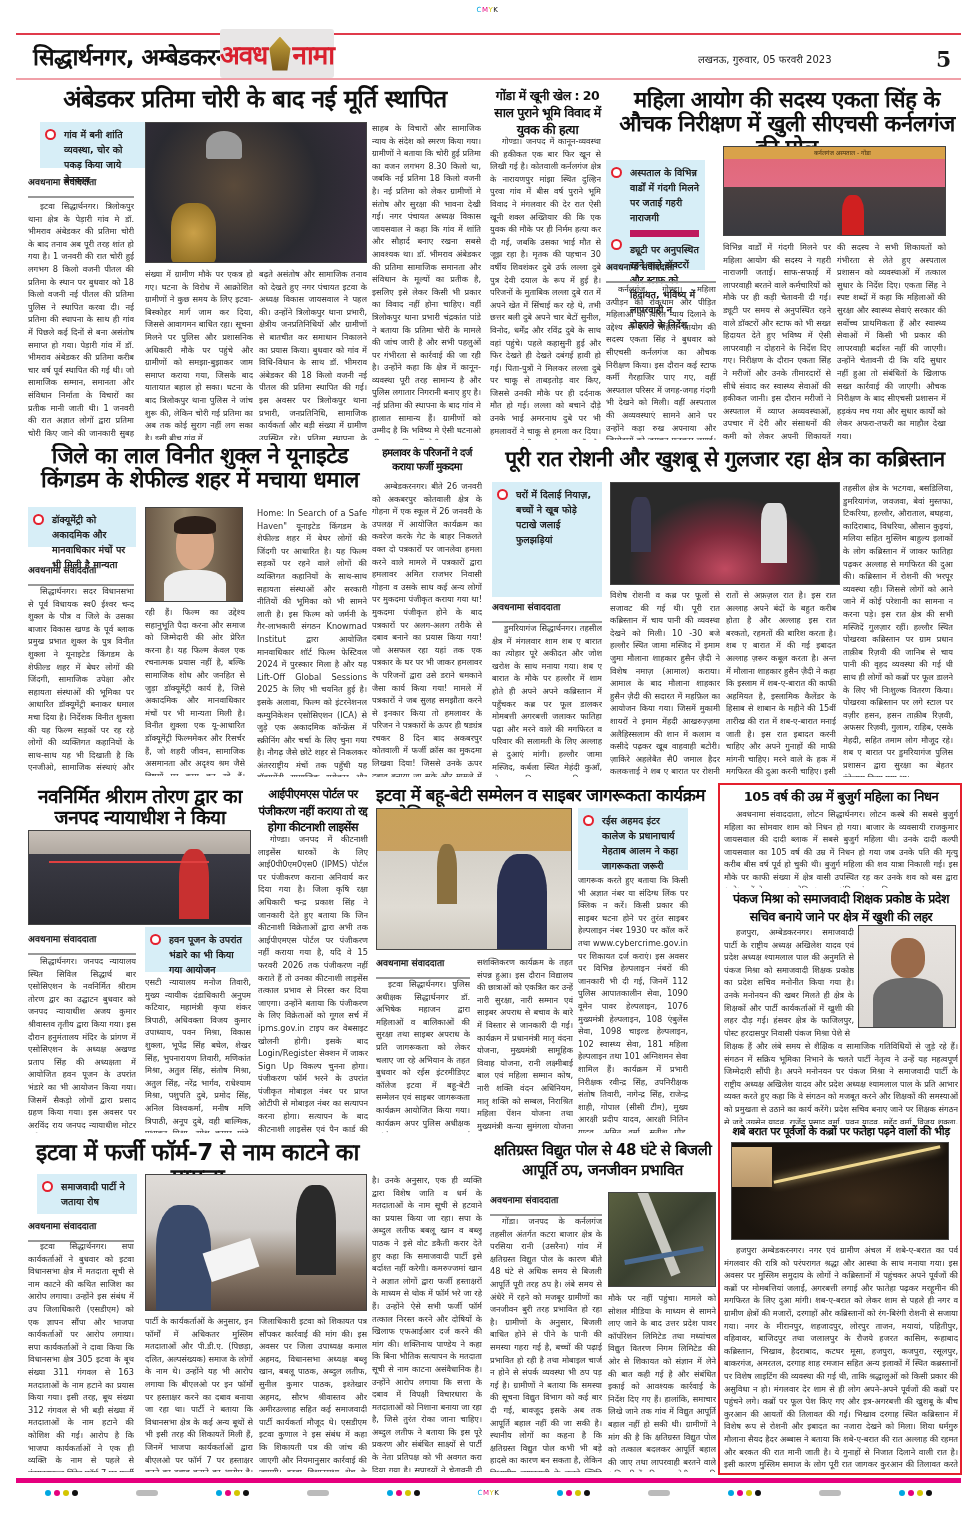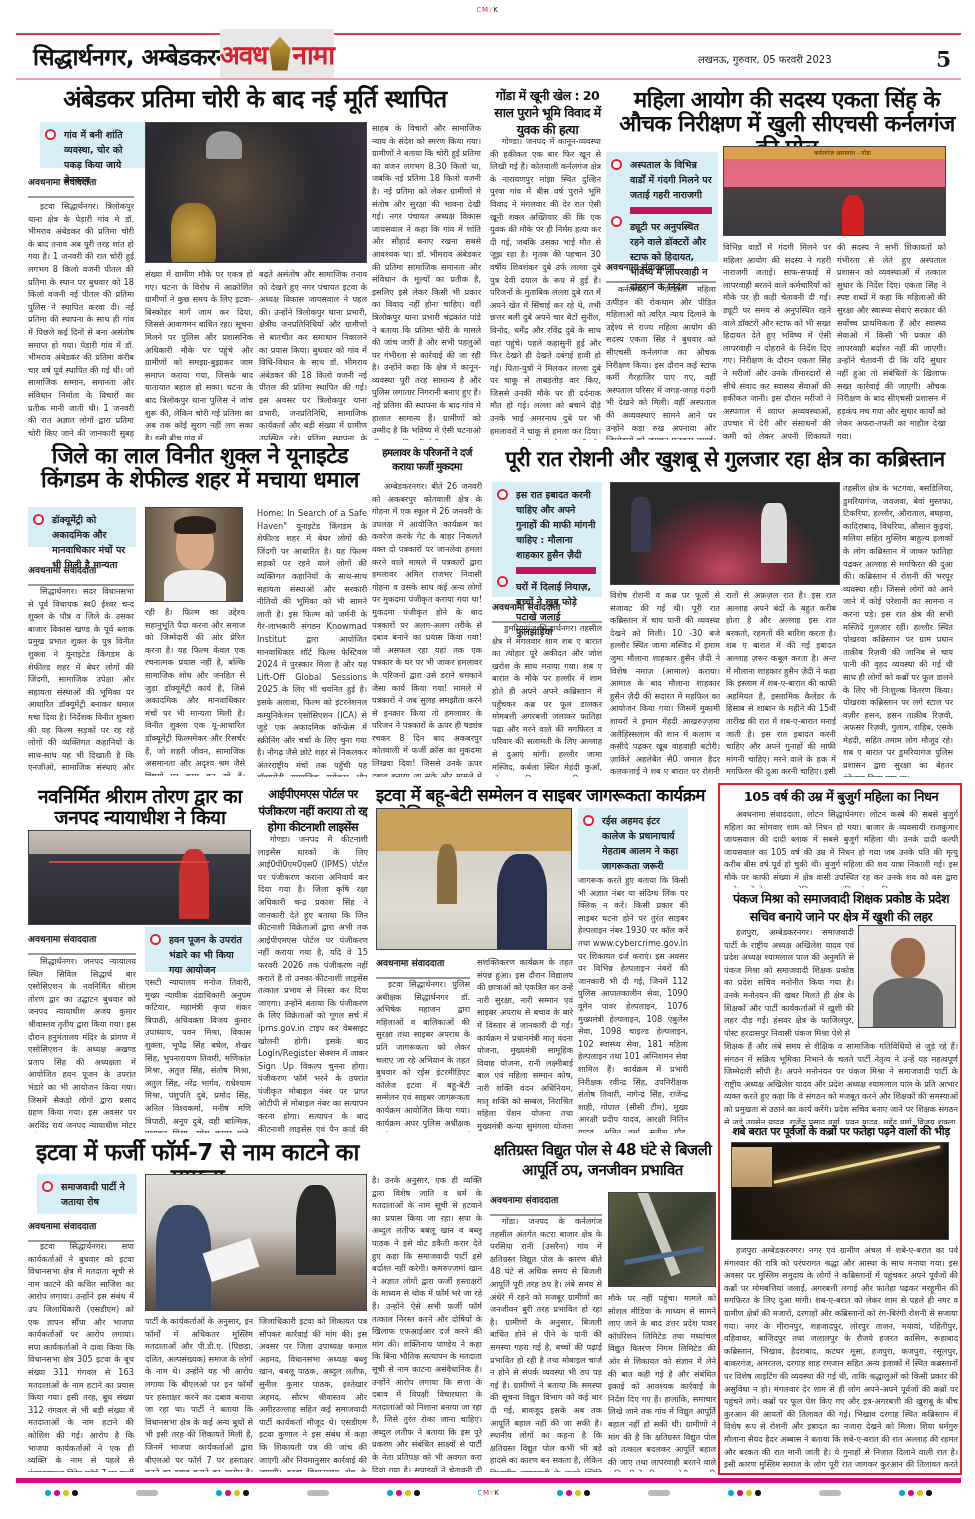--- a/index.html
+++ b/index.html
@@ -71,21 +71,21 @@
 <div class="abs body" style="left:372px;top:122px;width:109px;height:318px">
     <p style="text-indent:0">साहब के विचारों और सामाजिक न्याय के संदेश को स्मरण किया गया। ग्रामीणों ने बताया कि चोरी हुई प्रतिमा का वजन लगभग 8.30 किलो था, जबकि नई प्रतिमा 18 किलो वजनी है। नई प्रतिमा को लेकर ग्रामीणों मे संतोष और सुरक्षा की भावना देखी गई। नगर पंचायत अध्यक्ष विकास जायसवाल ने कहा कि गांव में शांति और सौहार्द बनाए रखना सबसे आवश्यक था। डॉ. भीमराव अंबेडकर की प्रतिमा सामाजिक समानता और संविधान के मूल्यों का प्रतीक है, इसलिए इसे लेकर किसी भी प्रकार का विवाद नहीं होना चाहिए। वहीं त्रिलोकपुर थाना प्रभारी चंद्रकांत पांडे ने बताया कि प्रतिमा चोरी के मामले की जांच जारी है और सभी पहलुओं पर गंभीरता से कार्रवाई की जा रही है। उन्होंने कहा कि क्षेत्र में कानून-व्यवस्था पूरी तरह सामान्य है और पुलिस लगातार निगरानी बनाए हुए है। नई प्रतिमा की स्थापना के बाद गांव मे हालात सामान्य हैं। ग्रामीणों को उम्मीद है कि भविष्य मे ऐसी घटनाओ की पुनरावृत्ति नहीं होगी।</p>
   </div>
 
 <div class="abs hl small" style="left:490px;top:88px;width:115px;font-size:12.5px;line-height:1.35">गोंडा में खूनी खेल : 20 साल पुराने भूमि विवाद में युवक की हत्या</div>
 <div class="abs body" style="left:490px;top:135px;width:111px;height:305px">
     <p>गोण्डा। जनपद में कानून-व्यवस्था की हकीकत एक बार फिर खून से लिखी गई है। कोतवाली कर्नलगंज क्षेत्र के नारायणपुर मांझा स्थित दुल्हिन पुरवा गांव में बीस वर्ष पुराने भूमि विवाद ने मंगलवार की देर रात ऐसी खूनी शक्ल अख्तियार की कि एक युवक की मौके पर ही निर्मम हत्या कर दी गई, जबकि उसका भाई मौत से जूझ रहा है। मृतक की पहचान 30 वर्षीय शिवशंकर दुबे उर्फ लल्ला दुबे पुत्र देवी दयाल के रूप में हुई है। परिजनों के मुताबिक लल्ला दुबे रात में अपने खेत में सिंचाई कर रहे थे, तभी छत्तर बली दुबे अपने चार बेटों सुनील, विनोद, धर्मेंद्र और रविंद्र दुबे के साथ वहां पहुंचे। पहले कहासुनी हुई और फिर देखते ही देखते दबंगई हावी हो गई। पिता-पुत्रों ने मिलकर लल्ला दुबे पर चाकू से ताबड़तोड़ वार किए, जिससे उनकी मौके पर ही दर्दनाक मौत हो गई। लल्ला को बचाने दौड़े उनके भाई अमरनाथ दुबे पर भी हमलावरों ने चाकू से हमला कर दिया। अमरनाथ गंभीर रूप से घायल हैं और गोंडा मेडिकल कॉलेज में भर्ती हैं।</p>
   </div>
 
 <div class="abs hl big" style="left:612px;top:88px;width:350px;font-size:22px">महिला आयोग की सदस्य एकता सिंह के औचक निरीक्षण में खुली सीएचसी कर्नलगंज की पोल</div>
-<div class="kicker" style="left:606px;top:152px;width:112px;height:110px">
+<div class="kicker" style="left:606px;top:160px;width:99px;height:110px">
   <div class="item"><span class="dot"></span><span>अस्पताल के विभिन्न वार्डों में गंदगी मिलने पर जताई गहरी नाराजगी</span></div>
   <div class="item"><span class="dot"></span><span>ड्यूटी पर अनुपस्थित रहने वाले डॉक्टरों और स्टाफ को हिदायत, भविष्य में लापरवाही न दोहराने के निर्देश</span></div>
 </div>
 <div class="abs byline" style="left:606px;top:260px;width:110px">अवधनामा संवाददाता</div>
 <div class="abs body" style="left:606px;top:283px;width:110px;height:157px">
     <p>कर्नलगंज, गोण्डा। महिला उत्पीड़न की रोकथाम और पीड़ित महिलाओं को त्वरित न्याय दिलाने के उद्देश्य से राज्य महिला आयोग की सदस्य एकता सिंह ने बुधवार को सीएचसी कर्नलगंज का औचक निरीक्षण किया। इस दौरान कई स्टाफ कर्मी गैरहाजिर पाए गए, वहीं अस्पताल परिसर में जगह-जगह गंदगी भी देखने को मिली। वहीं अस्पताल की अव्यवस्थाएं सामने आने पर उन्होंने कड़ा रुख अपनाया और जिम्मेदारों को जमकर फटकार लगाई। अस्पताल के</p>
   </div>
 <div class="photo" style="left:723px;top:146px;width:223px;height:90px;background:linear-gradient(#d9a24a 0,#d9a24a 14%,#e06a7a 14%,#e36c84 45%,#4a4040 45%,#3a3a40 100%)">
   <div style="position:absolute;left:90px;top:2px;font-size:6px;color:#3a2a10">कर्नलगंज अस्पताल - गोंडा</div>
   <div style="position:absolute;left:118px;top:48px;width:22px;height:40px;background:#d02020;border-radius:40% 40% 0 0"></div>
@@ -117,21 +117,20 @@
     <p style="text-indent:0">Home: In Search of a Safe Haven" यूनाइटेड किंगडम के शेफील्ड शहर में बेघर लोगों की जिंदगी पर आधारित है। यह फिल्म सड़कों पर रहने वाले लोगों की व्यक्तिगत कहानियों के साथ-साथ सहायता संस्थाओं और सरकारी नीतियों की भूमिका को भी सामने लाती है। इस फिल्म को जर्मनी के गैर-लाभकारी संगठन Knowmad Institut द्वारा आयोजित मानवाधिकार शॉर्ट फिल्म फेस्टिवल 2024 में पुरस्कार मिला है और यह Lift-Off Global Sessions 2025 के लिए भी चयनित हुई है। इसके अलावा, फिल्म को इंटरनेशनल कम्युनिकेशन एसोसिएशन (ICA) से जुड़े एक अकादमिक कॉन्फ्रेंस में स्क्रीनिंग और चर्चा के लिए चुना गया है। नौगढ़ जैसे छोटे शहर से निकलकर अंतरराष्ट्रीय मंचों तक पहुँची यह डॉक्यूमेंट्री सामाजिक सरोकार और मानवीय कहानियों की वैश्विक प्रासंगिकता को दर्शाती है।</p>
   </div>
 
 <div class="abs hl small" style="left:372px;top:446px;width:110px;font-size:10px;line-height:1.4">हमलावर के परिजनों ने दर्ज कराया फर्जी मुकदमा</div>
 <div class="abs body" style="left:372px;top:480px;width:110px;height:297px">
     <p>अम्बेडकरनगर। बीते 26 जनवरी को अकबरपुर कोतवाली क्षेत्र के गोहना में एक स्कूल में 26 जनवरी के उपलक्ष में आयोजित कार्यक्रम का कवरेज करके गेट के बाहर निकलते वक्त दो पत्रकारों पर जानलेवा हमला करने वाले मामले में पत्रकारों द्वारा हमलावर अमित राजभर निवासी गोहना व उसके साथ कई अन्य लोगों पर मुकदमा पंजीकृत कराया गया था! मुकदमा पंजीकृत होने के बाद पत्रकारों पर अलग-अलग तरीके से दबाव बनाने का प्रयास किया गया! जो असफल रहा यहां तक एक पत्रकार के घर पर भी जाकर हमलावर के परिजनों द्वारा उसे डराने धमकाने जैसा कार्य किया गया! मामले में पत्रकारों ने जब सुलह समझौता करने से इनकार किया तो हमलावर के परिजन ने पत्रकारों के ऊपर ही षड्यंत्र रचकर 8 दिन बाद अकबरपुर कोतवाली में फर्जी क्रॉस का मुकदमा लिखवा दिया! जिससे उनके ऊपर दबाव बनाया जा सके और मामले में वो लोग सुलाह कर लें! जबकि उक्त मामले से संबंधित घटनास्थल की कुछ वीडियो क्लिप पत्रकारों के पास मौजूद हैं।</p>
   </div>
 
 <div class="abs hl big" style="left:490px;top:448px;width:470px;font-size:21px">पूरी रात रोशनी और खुशबू से गुलजार रहा क्षेत्र का कब्रिस्तान</div>
 <div class="kicker" style="left:492px;top:482px;width:110px;height:115px">
-  <div class="item"><span class="dot"></span><span>इस रात इबादत करनी चाहिए और अपने गुनाहों की माफी मांगनी चाहिए : मौलाना शाहकार हुसैन ज़ैदी</span></div>
   <div class="item"><span class="dot"></span><span>घरों में दिलाई नियाज़, बच्चों ने खूब फोड़े पटाखे जलाई फुलझड़ियां</span></div>
 </div>
 <div class="abs byline" style="left:492px;top:600px;width:110px">अवधनामा संवाददाता</div>
 <div class="abs body" style="left:492px;top:622px;width:110px;height:155px">
     <p>डुमरियागंज सिद्धार्थनगर। तहसील क्षेत्र में मंगलवार शाम शब ए बारात का त्योहार पूरे अकीदत और जोश खरोश के साथ मनाया गया। शब ए बारात के मौके पर हल्लौर में शाम होते ही अपने अपने कब्रिस्तान में पहुँचकर कब्र पर फूल डालकर मोमबत्ती अगरबत्ती जलाकर फातिहा पढ़ा और मरने वाले की मगफिरत व परिवार की सलामती के लिए अल्लाह से दुआएं मांगी। हल्लौर जामा मस्जिद, कर्बला स्थित मेहंदी कुआँ, पोखरवा कब्रिस्तान, कुला की बाग व दीगर कब्रिस्तान में</p>
   </div>
 <div class="photo" style="left:610px;top:482px;width:230px;height:103px;background:radial-gradient(ellipse at 50% 85%,#c04a60 0,#7a2a3a 30%,#2a2a2a 60%),linear-gradient(#1a1a22,#3a3530)">
   <div style="position:absolute;left:150px;top:20px;width:26px;height:60px;background:#ddd;border-radius:30% 30% 0 0"></div>
   <div style="position:absolute;left:20px;top:14px;width:20px;height:55px;background:#3a3a50;border-radius:30% 30% 0 0"></div>
 </div>

